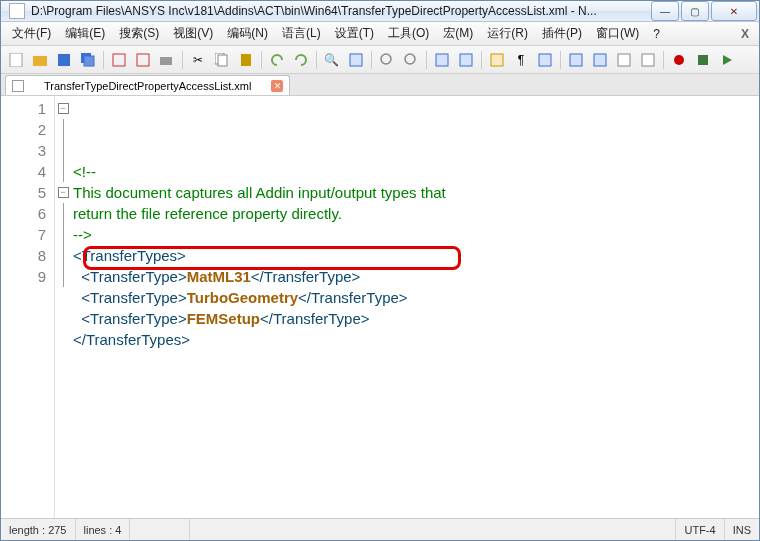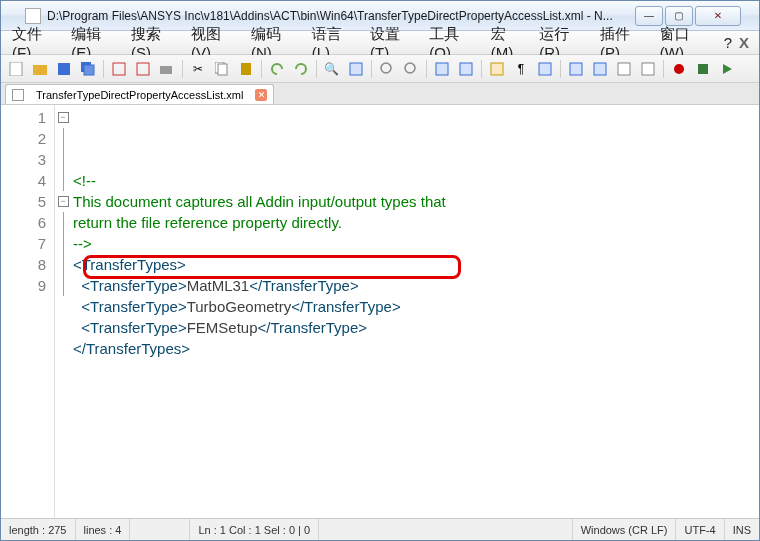--- a/index.html
+++ b/index.html
@@ -1,53 +1,53 @@
 <!DOCTYPE html>
 <html><head>
 <meta charset="utf-8">
 <style>
 *{margin:0;padding:0;box-sizing:border-box;font-family:"Microsoft YaHei","Segoe UI",sans-serif}
 body{background:#d4dce6;width:760px;height:541px;overflow:hidden}
 .window{border:1px solid #6b8aab;background:#fff;width:100%;height:100%;display:flex;flex-direction:column}
 
 
-.titlebar{height:30px;background:linear-gradient(#f7fbff,#e4edf8 48%,#d7e4f3 52%,#e8f0fb);display:flex;align-items:center;border-bottom:1px solid #b7c6dd;padding:0 18px}
+.titlebar{height:21px;background:linear-gradient(#f7fbff,#e4edf8 48%,#d7e4f3 52%,#e8f0fb);display:flex;align-items:center;border-bottom:1px solid #b7c6dd;padding:0 2px}
 .app-icon{width:16px;height:16px;margin:0 6px;background:#fff;border:1px solid #aaa;display:inline-block}
 .title-text{font-size:12px;color:#1a1a1a;flex:1;white-space:nowrap;overflow:hidden}
 .win-btns{display:flex;gap:2px;align-items:center}
 .win-btn{width:28px;height:20px;border:1px solid #8fa8c6;background:linear-gradient(#fafdff,#dbe7f4);border-radius:3px;display:flex;align-items:center;justify-content:center;font-size:10px;font-family:Arial;color:#333}
 .win-btn.max{width:28px}
 .win-btn.close{width:46px;color:#7a2020}
 
 
-.menubar{height:24px;background:linear-gradient(#fdfdfd,#ececec);border-bottom:1px solid #d0d0d0;display:flex;align-items:center;padding:8px 4px;font-size:15px;color:#222}
+.menubar{height:24px;background:linear-gradient(#fdfdfd,#ececec);border-bottom:1px solid #d0d0d0;display:flex;align-items:center;padding:8px 4px;font-size:12px;color:#222}
 .menu-item{padding:3px 7px}
 
 
 .toolbar{height:28px;background:linear-gradient(#f8f8f8,#ececec);border-bottom:1px solid #d0d0d0;display:flex;align-items:center;padding:0 4px;gap:2px}
 .tb-btn{width:22px;height:22px;border:1px solid transparent;border-radius:3px;display:flex;align-items:center;justify-content:center;font-size:12px}
 .tb-sep{width:1px;height:18px;background:#ccc;margin:0 2px}
 .tb-btn svg{width:14px;height:14px}
 
 
 .tabstrip{height:22px;background:#e8e8e8;border-bottom:1px solid #ccc;display:flex;align-items:end;padding:0 4px}
-.file-tab{height:20px;background:#fff;border:1px solid #c0c0c0;border-bottom:none;border-radius:3px 3px 0 0;display:flex;align-items:center;padding:0 6px;font-size:11px;gap:12px}
+.file-tab{height:20px;background:#fff;border:1px solid #c0c0c0;border-bottom:none;border-radius:3px 3px 0 0;display:flex;align-items:center;padding:0 6px;font-size:11px;gap:20px}
 .f-icon{width:12px;height:12px;background:#fff;border:1px solid #999}
 .tab-close{width:12px;height:12px;background:#e86;color:#fff;font-size:9px;display:flex;align-items:center;justify-content:center;border-radius:2px}
 
 
 .editor{flex:1;display:flex;background:#fff;font-family:Consolas,"Courier New",monospace;font-size:15px;line-height:21px;overflow:hidden}
 .gutter{width:54px;text-align:right;color:#808080;background:#fff;border-right:1px solid #e0e0e0;padding:2px 8px 0 0;user-select:none}
 .foldcol{width:16px;padding-top:2px;color:#808080;font-size:11px;text-align:center}
 .fold{width:11px;height:11px;border:1px solid #808080;margin:5px auto;font-size:9px;line-height:9px}
 .foldline{width:1px;height:21px;background:#a0a0a0;margin:0 auto}
 .code{flex:1;padding:2px 0 0 2px;white-space:pre;color:#000;position:relative}
 .c-comment{color:#008000}
 .c-tag{color:#0c4a6e}
-.c-text{color:#404040;font-weight:normal}
+.c-text{color:#a16207;font-weight:bold}
 .highlight-box{position:absolute;border:3px solid #e00000;border-radius:8px;pointer-events:none}
 
 
 .statusbar{height:22px;background:#f0f0f0;border-top:1px solid #ccc;display:flex;align-items:center;font-size:11px;color:#333}
 .sb-cell{padding:8px 8px;border-right:1px solid #d4d4d4;height:100%;display:flex;align-items:center}
 .sb-flex{flex:1}
 .menubar .x-btn{margin-left:auto;color:#666;font-weight:bold;padding-right:6px}
 </style>
 </head>
 <body>
@@ -274,20 +274,18 @@
       </div>
     <div class="code" id="code">
       <div class="highlight-box" id="hlbox" style="top: 150px; left: 12px; width: 378px; height: 24px;"></div>
     <div><span class="c-comment">&lt;!--</span></div><div><span class="c-comment">This document captures all Addin input/output types that</span></div><div><span class="c-comment">return the file reference property directly.</span></div><div><span class="c-comment">--&gt;</span></div><div><span class="c-tag">&lt;TransferTypes&gt;</span></div><div><span class="c-tag">  &lt;TransferType&gt;</span><span class="c-text">MatML31</span><span class="c-tag">&lt;/TransferType&gt;</span></div><div><span class="c-tag">  &lt;TransferType&gt;</span><span class="c-text">TurboGeometry</span><span class="c-tag">&lt;/TransferType&gt;</span></div><div><span class="c-tag">  &lt;TransferType&gt;</span><span class="c-text">FEMSetup</span><span class="c-tag">&lt;/TransferType&gt;</span></div><div><span class="c-tag">&lt;/TransferTypes&gt;</span></div></div>
   </div>
 
   <div class="statusbar">
     <div class="sb-cell">length : 275</div>
     <div class="sb-cell">lines : 4</div>
     <div class="sb-cell" style="min-width:60px"></div>
-    <div class="sb-cell">Ln : 1    Col : 1    Sel : 0 | 0</div>
     <div class="sb-cell sb-flex"></div>
-    <div class="sb-cell">Windows (CR LF)</div>
     <div class="sb-cell">UTF-4</div>
     <div class="sb-cell" style="border-right:none">INS</div>
   </div>
 
 </div>
 
 </body></html>

